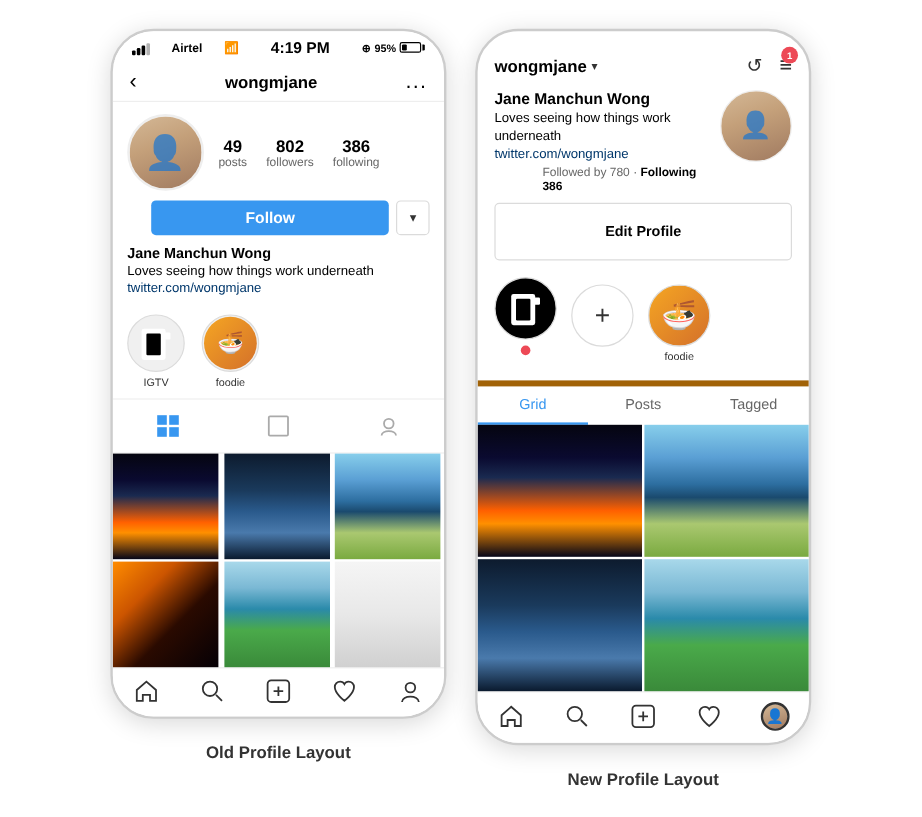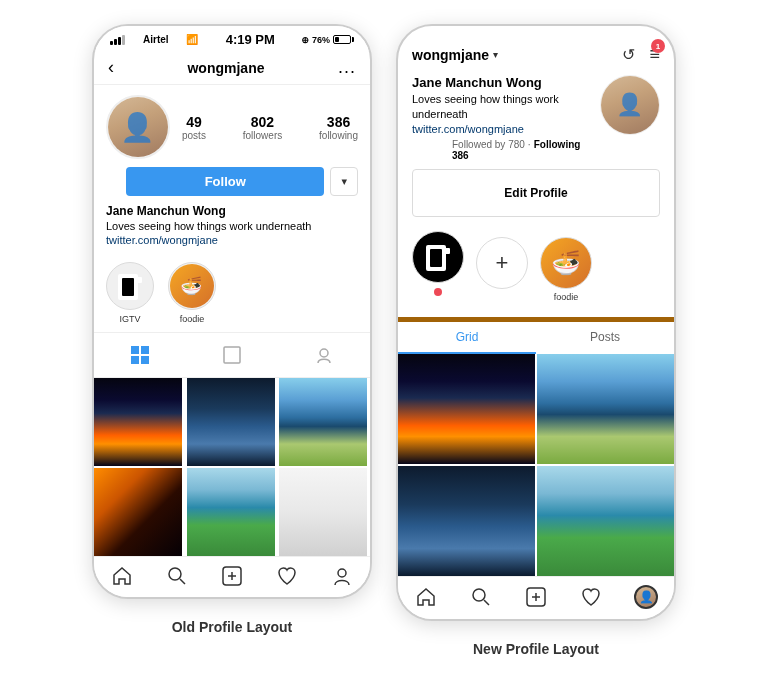--- a/index.html
+++ b/index.html
@@ -123,21 +123,21 @@
       background: linear-gradient(135deg, #c8a882, #a0887a);
       overflow: hidden;
       flex-shrink: 0;
       border: 2px solid #eee;
     }
 
     .stats-row {
       display: flex;
       gap: 16px;
       flex: 1;
-      justify-content: space-between;
+      justify-content: flex-start;
     }
     .stat-item {
       display: flex;
       flex-direction: column;
       align-items: center;
     }
     .stat-number {
       font-size: 14px;
       font-weight: 700;
       color: #000;
@@ -444,21 +444,21 @@
                 <span></span>
                 <span></span>
                 <span></span>
             </div>
             <span>Airtel</span>
             <span>📶</span>
           </div>
           <div class="status-center">4:19 PM</div>
           <div class="status-right">
             <span>⊕</span>
-            <span>76%</span>
+            <span>95%</span>
             <div class="battery">
               <div class="battery-body">
                   <div class="battery-fill"></div>
                 </div>
               <div class="battery-tip"></div>
             </div>
           </div>
         </div>
 
         <div class="old-nav-bar">
@@ -642,20 +642,21 @@
             <div class="new-highlight-circle" style="background:linear-gradient(135deg,#f5a623,#d4702a);">
               <span style="font-size:24px;">🍜</span>
             </div>
             <span class="new-highlight-label">foodie</span>
           </div>
         </div>
 
         <div class="new-tabs">
           <div class="new-tab-item active">Grid</div>
           <div class="new-tab-item">Posts</div>
+          <div class="new-tab-item">Tagged</div>
         </div>
 
         <div class="new-grid">
           <div style="height:110px;background:linear-gradient(180deg,#050510 0%,#0a0a30 25%,#1a2a50 40%,#ff6000 65%,#ff9000 75%,#050518 100%);"></div>
           <div style="height:110px;background:linear-gradient(180deg,#87ceeb 0%,#5a9fd4 25%,#2d6ea0 45%,#1a4a6e 55%,#aac870 75%,#7aaa40 100%);"></div>
           <div style="height:110px;background:linear-gradient(180deg,#0d1b2e 0%,#1a3a5c 35%,#2a5a8c 55%,#4a7aac 75%,#0a1a2e 100%);"></div>
           <div style="height:110px;background:linear-gradient(180deg,#a8d8ea 0%,#7ab8d4 25%,#2a8aaa 45%,#4aaa4a 65%,#3a8a3a 100%);"></div>
 
         </div>
 

